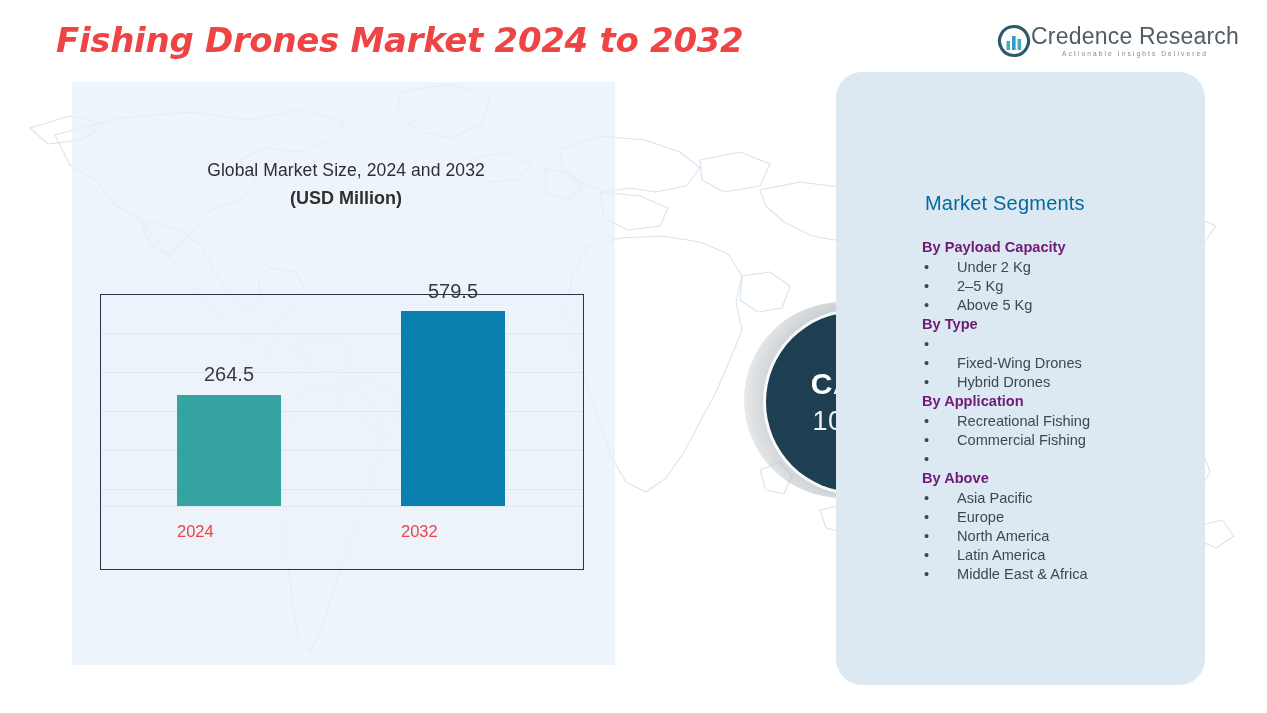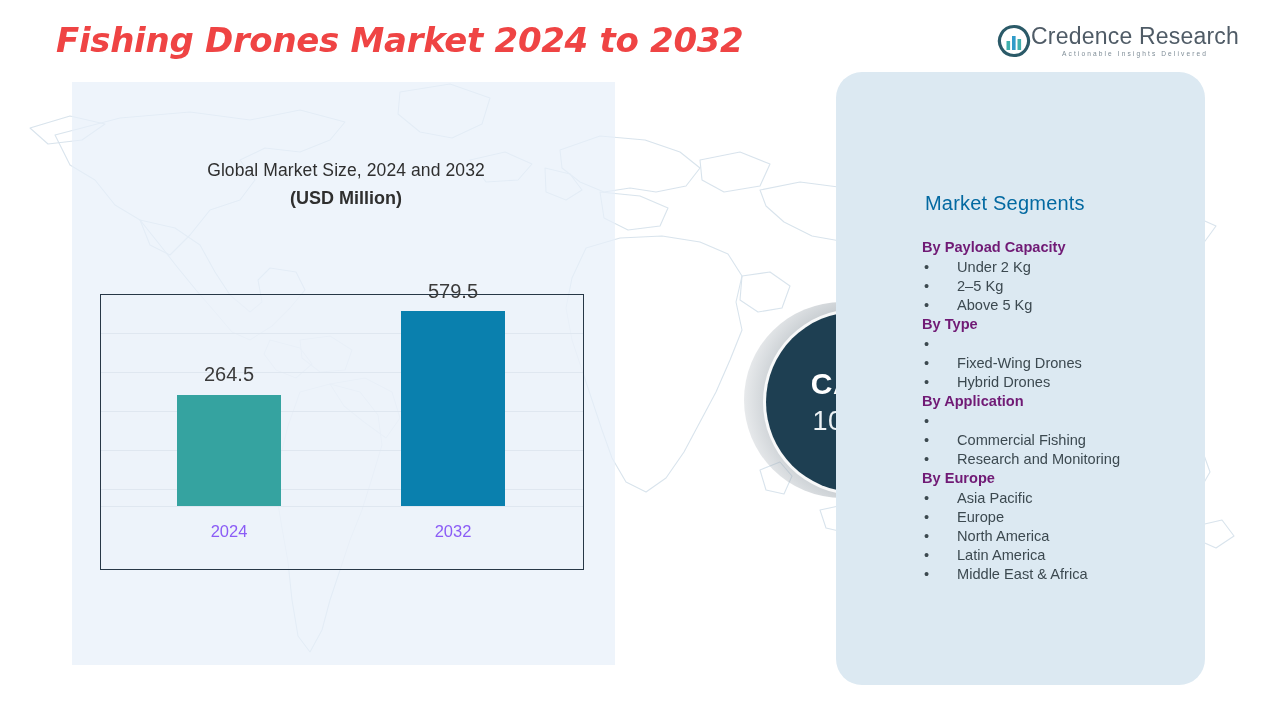--- a/index.html
+++ b/index.html
@@ -54,22 +54,22 @@
   .gridlines i{position:absolute;left:0;right:0;height:1px;background:#dfe7f0;display:block;}
 
   .plot{position:absolute;left:0;top:0;right:0;bottom:0;}
   .bar{position:absolute;bottom:63px;}
   .bar .rect{position:absolute;bottom:0;left:0;width:100%;}
   .bar .val{
     position:absolute;left:0;width:100%;text-align:center;
     font-size:20px;color:#3b3b3b;top:-31px;white-space:nowrap;
   }
   .bar .cat{
-    position:absolute;left:0;width:100%;text-align:center;
-    font-size:16.5px;color:#8b5cf6;bottom:-35px;white-space:nowrap;
+    position:absolute;left:0;width:100%;
+    font-size:16.5px;color:#ef4444;bottom:-35px;white-space:nowrap;
   }
 
   
   .cagr-wrap{position:absolute;left:744px;top:302px;width:210px;height:210px;}
   .cagr-shadow{
     position:absolute;left:0;top:0;width:196px;height:196px;border-radius:50%;
     background:radial-gradient(circle at 62% 50%, rgba(150,160,168,0) 54%, rgba(150,160,168,.55) 58%, rgba(175,183,190,.25) 80%, rgba(255,255,255,0) 100%);
   }
   .cagr-circle{
     position:absolute;left:22px;top:10px;width:180px;height:180px;border-radius:50%;
@@ -232,32 +232,32 @@
         </div>
         <div class="seg-item">
           <span class="seg-bullet">•</span>
           <span class="seg-label">Hybrid Drones</span>
         </div>
       </div>
       <div class="seg-group">
         <div class="seg-group-head">By Application</div>
         <div class="seg-item">
           <span class="seg-bullet">•</span>
+          <span class="seg-label">Recreational Fishing</span>
         </div>
         <div class="seg-item">
           <span class="seg-bullet">•</span>
           <span class="seg-label">Commercial Fishing</span>
         </div>
         <div class="seg-item">
           <span class="seg-bullet">•</span>
-          <span class="seg-label">Research and Monitoring</span>
-        </div>
-      </div>
-      <div class="seg-group">
-        <div class="seg-group-head">By Europe</div>
+        </div>
+      </div>
+      <div class="seg-group">
+        <div class="seg-group-head">By Above</div>
         <div class="seg-item">
           <span class="seg-bullet">•</span>
           <span class="seg-label">Asia Pacific</span>
         </div>
         <div class="seg-item">
           <span class="seg-bullet">•</span>
           <span class="seg-label">Europe</span>
         </div>
         <div class="seg-item">
           <span class="seg-bullet">•</span>

